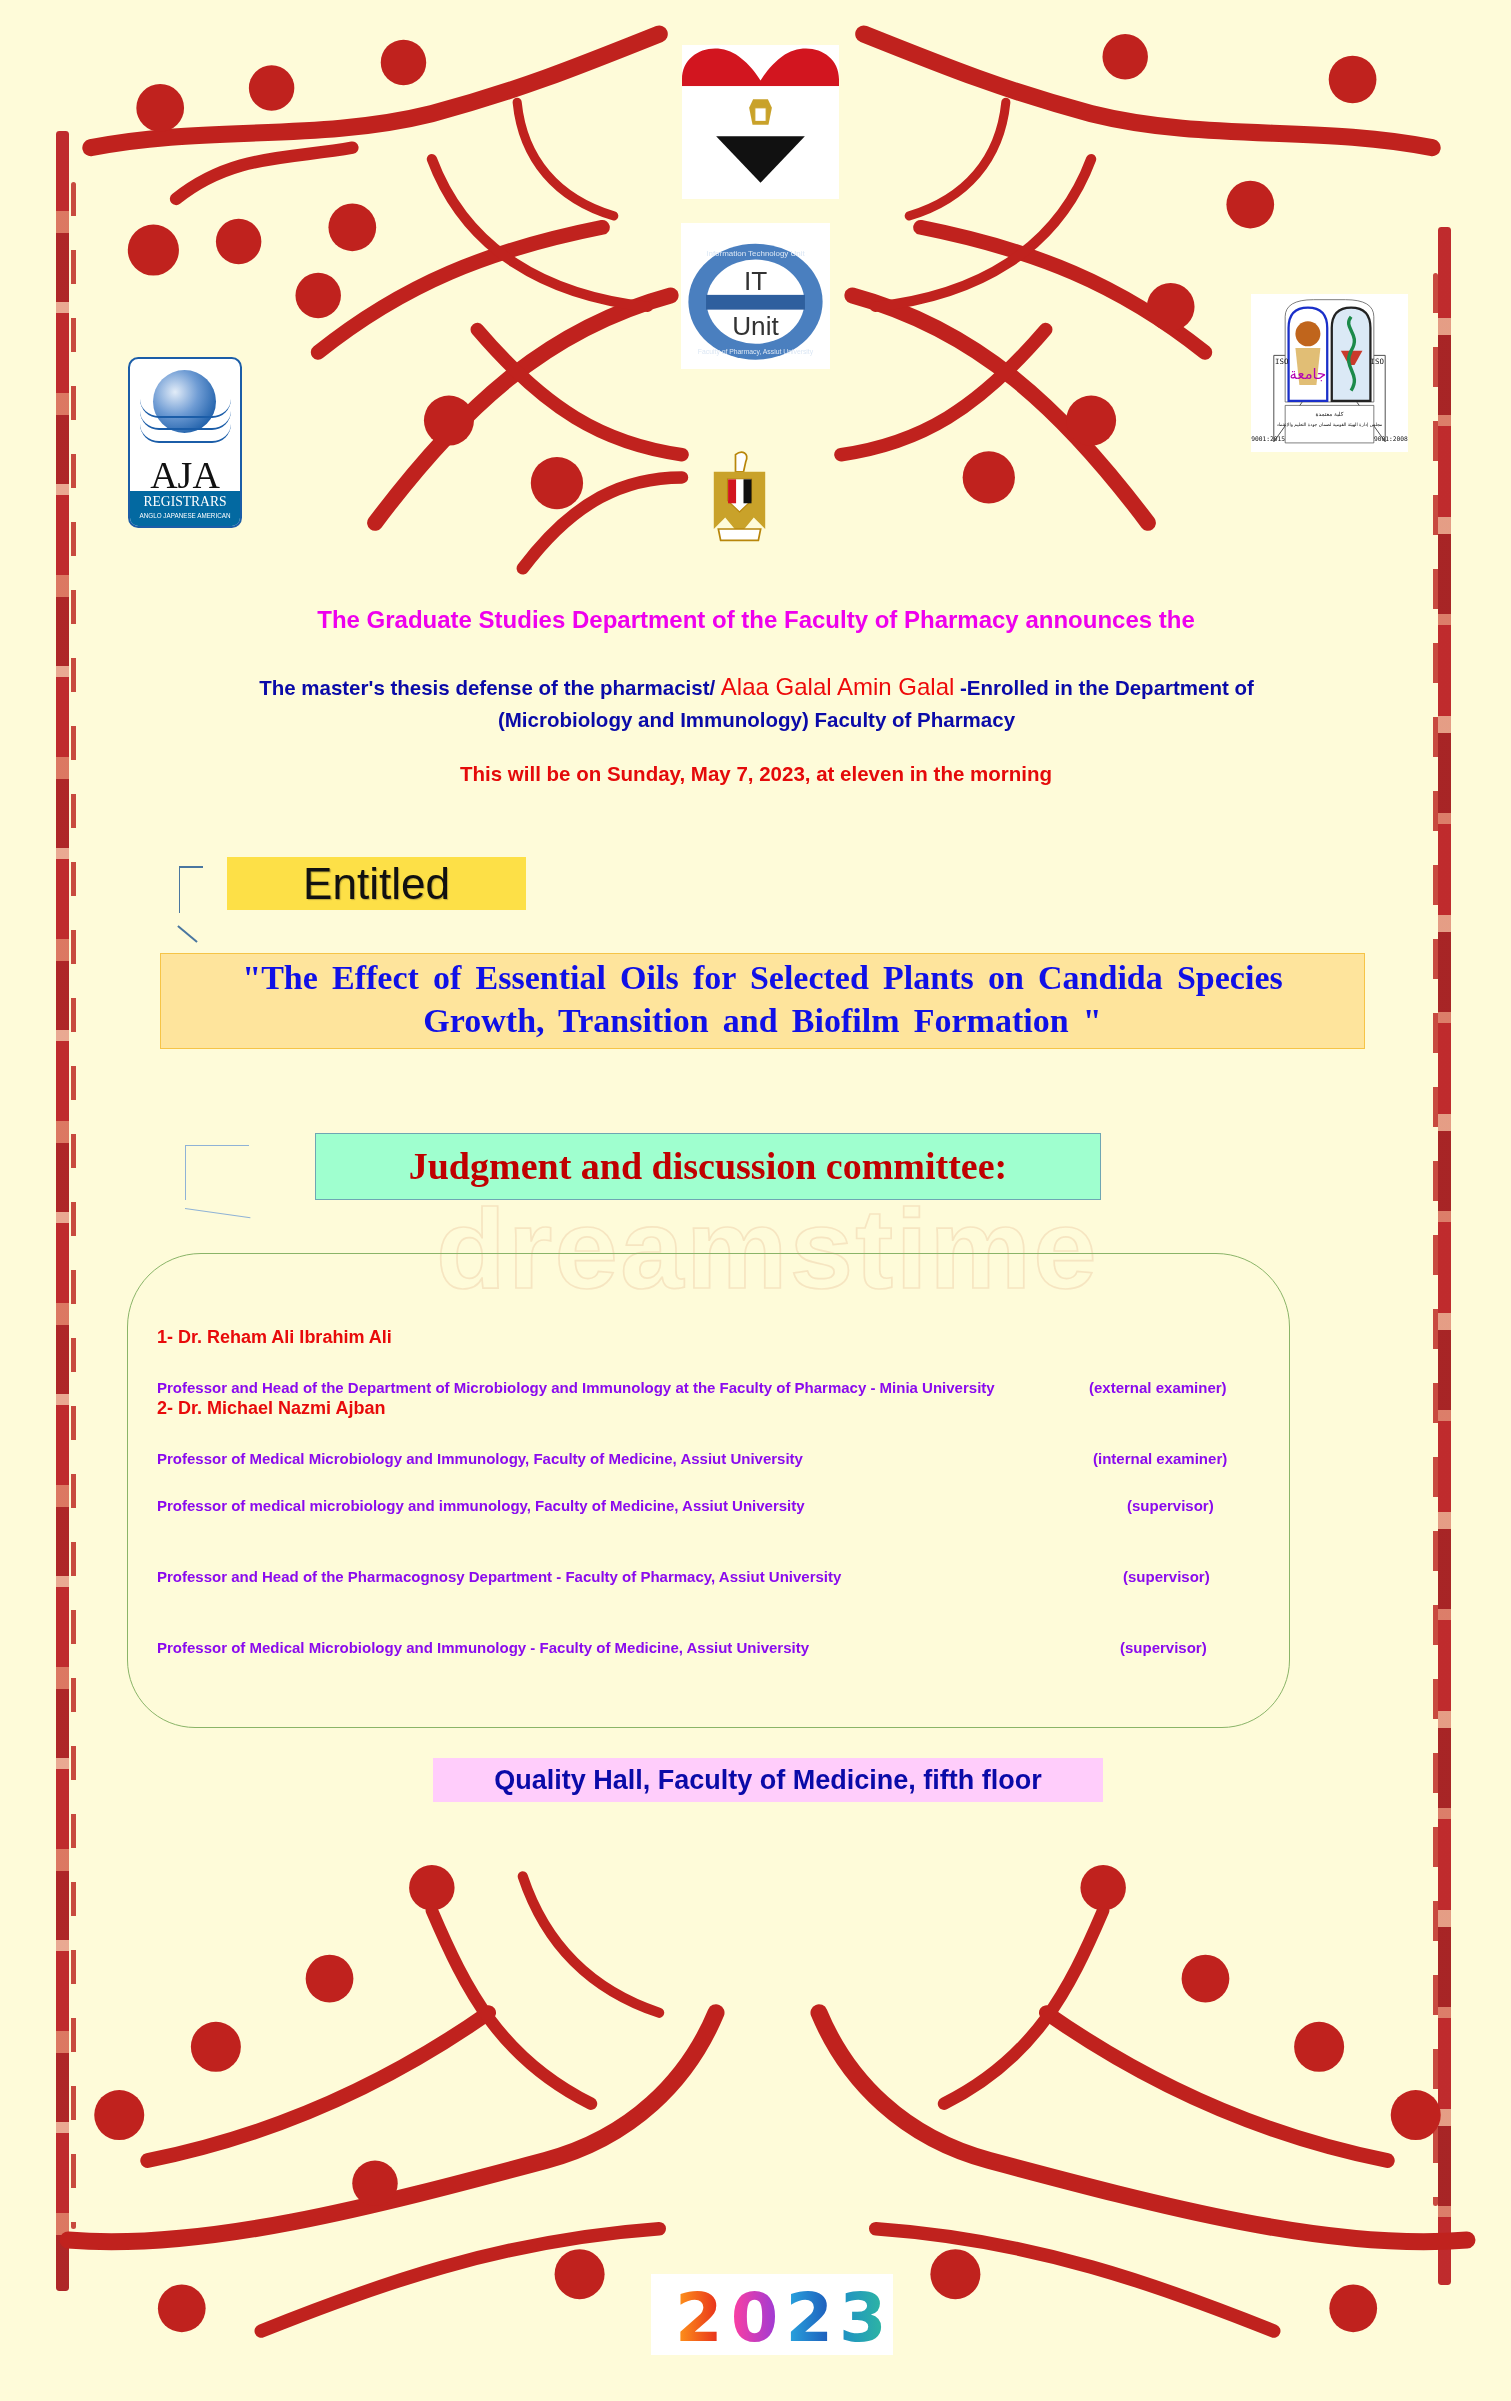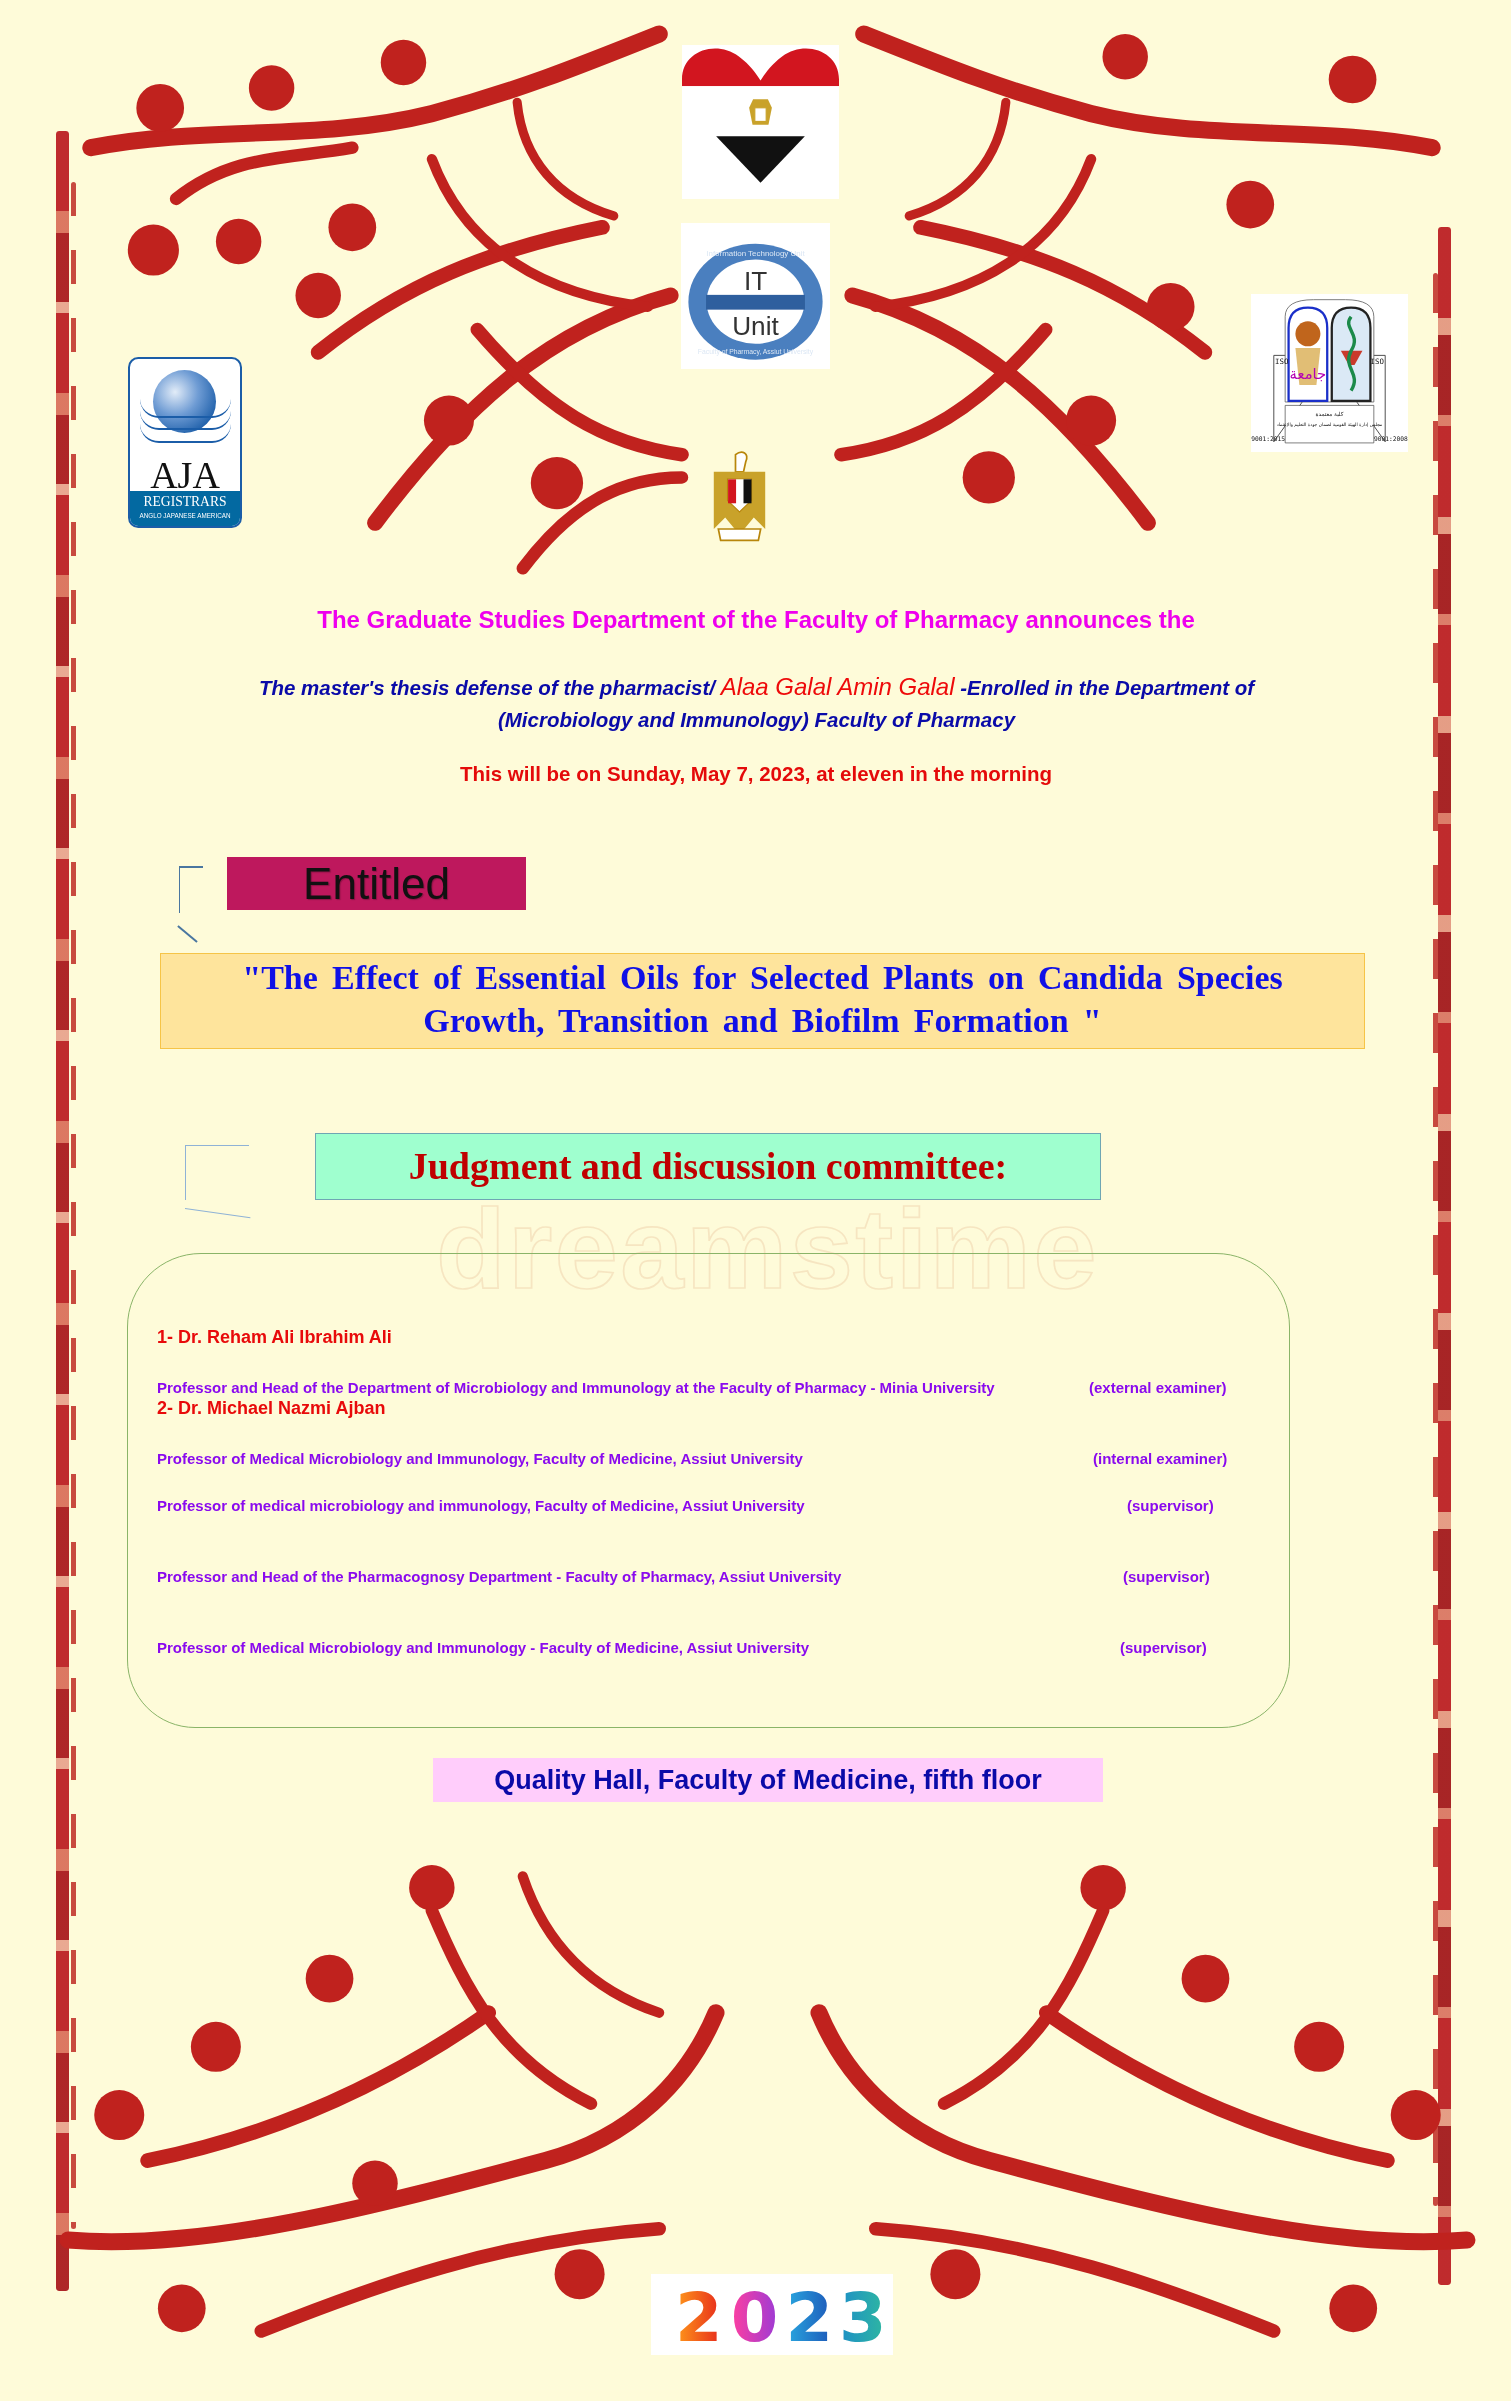--- a/index.html
+++ b/index.html
@@ -32,31 +32,31 @@
     .aja-title { position:absolute; left:0; right:0; top: 97px; text-align:center; font-family: "Liberation Serif", serif; font-size: 38px; color:#111; line-height: 1; }
     .aja-band { position:absolute; left:0; right:0; bottom:0; height: 35px; background:#0369a1; color:#fff; text-align:center; }
     .aja-band .l1 { font-family: "Liberation Serif", serif; font-size: 13.6px; line-height: 18px; padding-top: 2.3px; }
     .aja-band .l2 { font-size: 6.3px; line-height: 9px; }
     .assiut { left: 1251px; top: 294px; width: 157px; height: 158px; }
     .eagle { left: 708px; top: 449px; width: 63px; height: 96px; }
     .year-2023 { left: 651px; top: 2274px; width: 242px; height: 81px; background: #fff; }
 
     
     .announce { left: 0; width: 1512px; top: 606px; text-align: center; color: #ee00ee; font-size: 24px; font-weight: bold; }
-    .defense { left: 171px; width: 1171px; top: 671px; text-align: center; color: #0a0aa8; font-size: 20.5px; font-weight: bold; line-height: 32px; font-style: italic; }
+    .defense { left: 171px; width: 1171px; top: 671px; text-align: center; color: #0a0aa8; font-size: 20.5px; font-weight: bold; line-height: 32px; }
     .defense .name { color: #ee0a0a; font-size: 24px; font-weight: normal; }
     .date { left: 0; width: 1512px; top: 762px; text-align: center; color: #e40a0a; font-size: 20.5px; font-weight: bold; }
 
     .bracket { position: absolute; border-left: 1.7px solid #4a76a0; border-top: 2.3px solid #4a76a0; }
     .bracket-1 { left: 179px; top: 866px; width: 23px; height: 45px; }
     .bracket-1:after { content:""; position:absolute; left:-1.7px; bottom:-13.6px; width: 25px; height: 1.7px; background:#4a76a0; transform: rotate(40deg); transform-origin: left; }
     .bracket-2 { left: 185px; top: 1145px; width: 63px; height: 54px; border-top-width: 1.1px; border-left-width: 1.1px; border-color: #8fb2d6; }
     .bracket-2:after { content:""; position:absolute; left:-1.1px; bottom:-9px; width: 66px; height: 1.1px; background:#8fb2d6; transform: rotate(8deg); transform-origin: left; }
 
-    .entitled { left: 227px; top: 857px; width: 299px; height: 53px; background: #be185d; text-align:center; font-size: 44px; color:#111; line-height: 53px; text-shadow: 1.1px 1.1px 1.1px rgba(0,0,0,.25); }
+    .entitled { left: 227px; top: 857px; width: 299px; height: 53px; background: #fde047; text-align:center; font-size: 44px; color:#111; line-height: 53px; text-shadow: 1.1px 1.1px 1.1px rgba(0,0,0,.25); }
     .thesis-box { left: 160px; top: 953px; width: 1205px; height: 96px; background: #fee49c; border: 1.7px solid #f6c447; box-sizing: border-box;
       text-align:center; font-family:"Liberation Serif", serif; font-weight: bold; color:#1010e6; font-size: 34px; line-height: 43px; padding-top: 2.3px; word-spacing: 5.7px; }
     .committee-head { left: 315px; top: 1133px; width: 786px; height: 67px; background: #9fffcf; border: 1.1px solid #6fa6b3; box-sizing: border-box;
       text-align:center; font-family:"Liberation Serif", serif; font-weight: bold; color:#c00000; font-size: 38px; line-height: 65px; }
     .watermark { left: 398px; top: 1183px; width: 739px; text-align:center; font-size: 114px; font-weight: bold; color: transparent; -webkit-text-stroke: 1.7px rgba(232,190,150,.35); letter-spacing: 2.3px; }
 
     .committee-box { left: 127px; top: 1253px; width: 1163px; height: 475px; border: 1.1px solid #8ab468; border-radius: 74px 74px 68px 68px; box-sizing: border-box; }
     .member { position:absolute; left: 157px; width: 1097px; }
     .member .mname { color:#e80a0a; font-size: 18px; font-weight: bold; height: 24px; line-height: 24px; }
     .member .mdesc { color:#8a0aee; font-size: 15px; font-weight: bold; height: 23px; line-height: 23px; margin-top: 27px; position: relative; }

